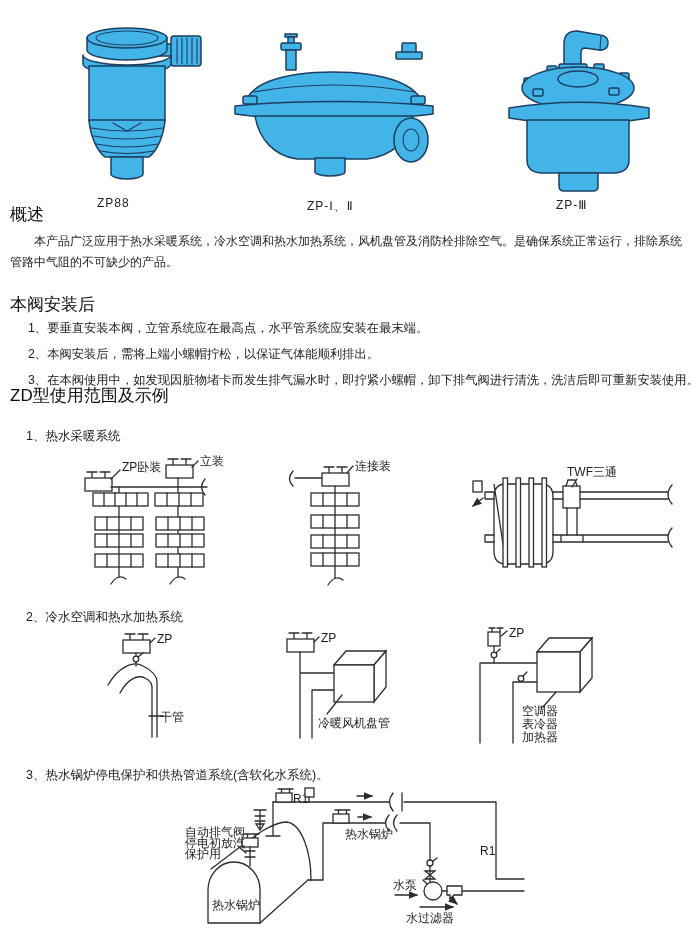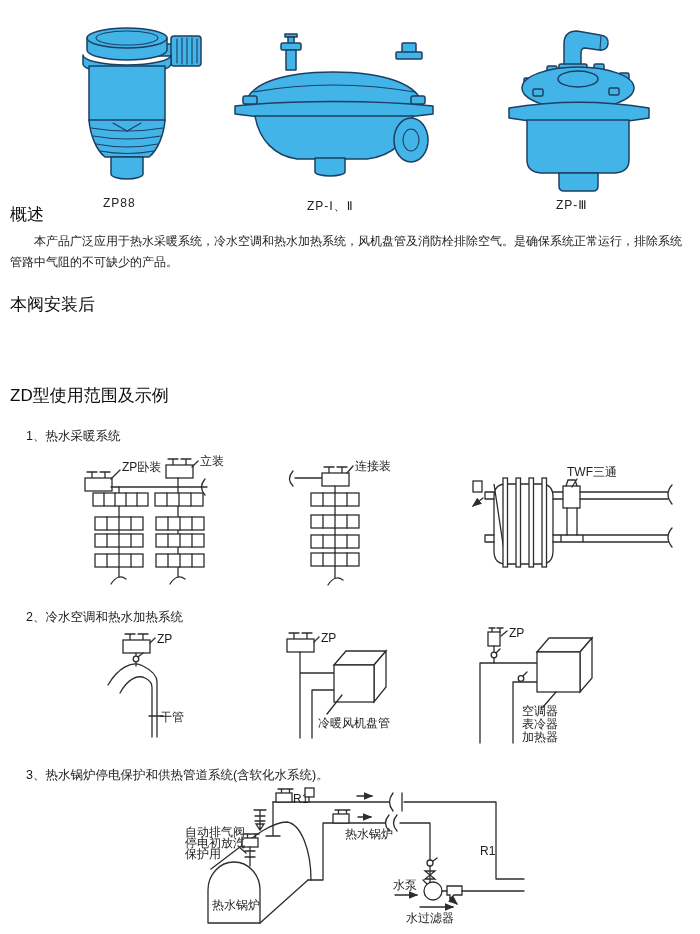--- a/index.html
+++ b/index.html
@@ -98,28 +98,33 @@
       <ellipse class="pp" cx="81" cy="66" rx="56" ry="21"></ellipse>
       <ellipse class="pp" cx="81" cy="57" rx="20" ry="8"></ellipse>
       <rect class="pp" x="36" y="67" width="10" height="7" rx="1.5"></rect>
       <rect class="pp" x="112" y="66" width="10" height="7" rx="1.5"></rect>
       <path class="pp" d="M12,86 C60,78 104,78 152,86 L152,96 C104,104 60,104 12,96 Z"></path>
       <path class="pp" d="M30,98 V138 Q30,150 44,151 H118 Q132,150 132,138 V98 Z"></path>
       <path class="pp" d="M62,151 V164 Q62,169 67,169 H96 Q101,169 101,164 V151 Z"></path>
     </g>
   </svg>
 
-  <div class="abs caption" style="left:103px;top:196px">ZP88</div>
+  <div class="abs caption" style="left:97px;top:196px">ZP88</div>
   <div class="abs caption" style="left:307px;top:198px">ZP-Ⅰ、Ⅱ</div>
   <div class="abs caption" style="left:556px;top:198px">ZP-Ⅲ</div>
 
   <h2 class="abs h1" style="left:10px;top:203px">概述</h2>
   <p class="abs body-text" style="left:10px;top:231px">本产品广泛应用于热水采暖系统，冷水空调和热水加热系统，风机盘管及消防栓排除空气。是确保系统正常运行，排除系统管路中气阻的不可缺少的产品。</p>
 
   <h2 class="abs h1" style="left:10px;top:293px">本阀安装后</h2>
+  <div class="abs" style="left:28px;top:320px">
+    <p class="list-item">1、要垂直安装本阀，立管系统应在最高点，水平管系统应安装在最末端。</p>
+    <p class="list-item">2、本阀安装后，需将上端小螺帽拧松，以保证气体能顺利排出。</p>
+    <p class="list-item">3、在本阀使用中，如发现因脏物堵卡而发生排气漏水时，即拧紧小螺帽，卸下排气阀进行清洗，洗洁后即可重新安装使用。</p>
+  </div>
 
   <h2 class="abs h1" style="left:10px;top:384px">ZD型使用范围及示例</h2>
   <p class="abs sec-title" style="left:14px;top:416px">1、热水采暖系统</p>
   <p class="abs sec-title" style="left:14px;top:597px">2、冷水空调和热水加热系统</p>
   <p class="abs sec-title" style="left:14px;top:755px">3、热水锅炉停电保护和供热管道系统(含软化水系统)。</p>
 
   <svg class="abs" style="left:0;top:435px" width="700" height="160" viewBox="0 0 700 160">
     <g>
       <use href="#zpv" x="84" y="32"></use>
       <path class="ln" d="M111,44 L120,35"></path>

